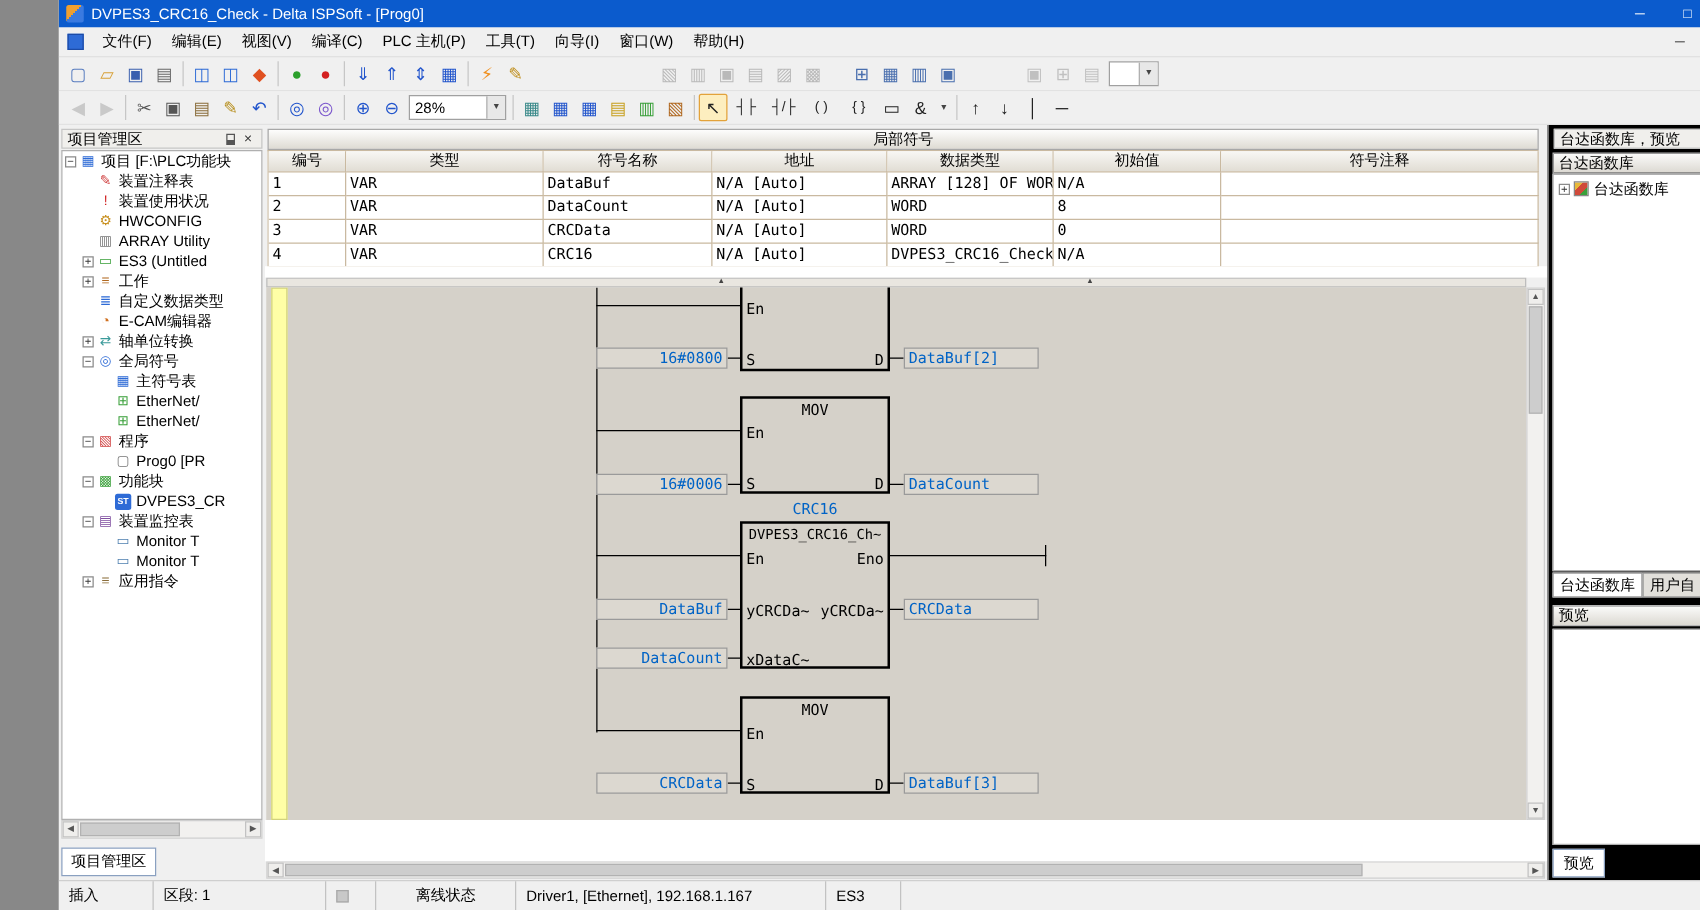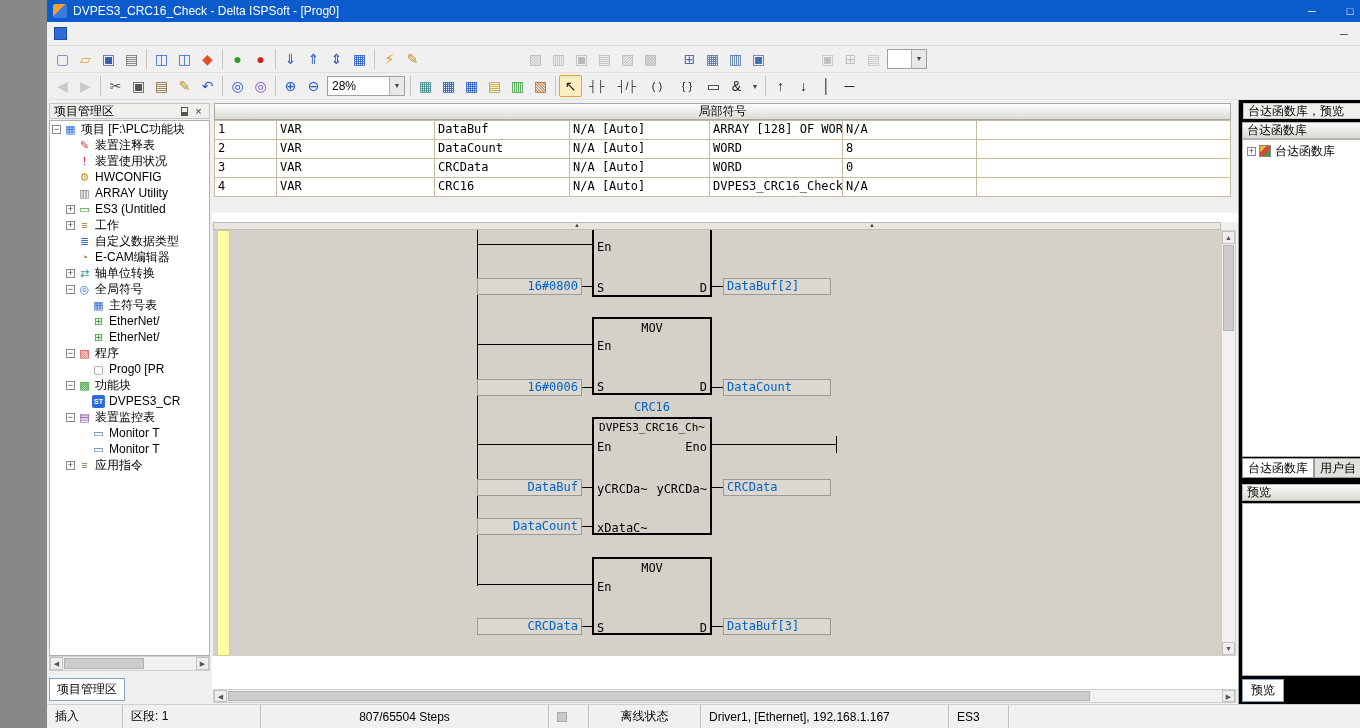--- a/index.html
+++ b/index.html
@@ -115,20 +115,31 @@
     <span class="title-text">DVPES3_CRC16_Check - Delta ISPSoft - [Prog0]</span>
     <span class="win-btns">
       <span class="win-btn">─</span>
       <span class="win-btn">□</span>
       <span class="win-btn close-btn">×</span>
     </span>
   </div>
 
   <div class="menubar">
     <span class="child-icon"></span>
+    <span id="menu-items" style="display:flex;">
+        <span class="menu-item">文件(F)</span>
+        <span class="menu-item">编辑(E)</span>
+        <span class="menu-item">视图(V)</span>
+        <span class="menu-item">编译(C)</span>
+        <span class="menu-item">PLC 主机(P)</span>
+        <span class="menu-item">工具(T)</span>
+        <span class="menu-item">向导(I)</span>
+        <span class="menu-item">窗口(W)</span>
+        <span class="menu-item">帮助(H)</span>
+      </span>
     <span class="mdi-btns">
       <span class="mdi-btn">─</span>
       <span class="mdi-btn">□</span>
       <span class="mdi-btn">×</span>
     </span>
   </div>
 
   <div class="toolbar tb1" id="toolbar-row1">
       <span class="tb-icon" style="color: rgb(90, 126, 192);">▢</span>
       <span class="tb-icon" style="color: rgb(216, 162, 58);">▱</span>
@@ -334,20 +345,29 @@
     <span class="sb-btn" style="left:0;top:0;width:13px;height:13px;line-height:12px;">◀</span>
     <span class="sb-thumb" style="left:14px;top:1px;width:80px;height:11px;"></span>
     <span class="sb-btn" style="right:0;top:0;width:13px;height:13px;line-height:12px;">▶</span>
   </div>
 
   <div class="dock-tab" style="left:2px;top:678px;width:76px;height:23px;line-height:21px;">项目管理区</div>
 
   <div class="st-title">局部符号</div>
 
   <div class="st">
+    <div class="st-head" id="st-head">
+        <div class="st-cell h c0">编号</div>
+        <div class="st-cell h c1">类型</div>
+        <div class="st-cell h c2">符号名称</div>
+        <div class="st-cell h c3">地址</div>
+        <div class="st-cell h c4">数据类型</div>
+        <div class="st-cell h c5">初始值</div>
+        <div class="st-cell h c6">符号注释</div>
+      </div>
     <div id="st-body">
         <div class="st-row">
           <div class="st-cell c0">1</div>
           <div class="st-cell c1">VAR</div>
           <div class="st-cell c2">DataBuf</div>
           <div class="st-cell c3">N/A [Auto]</div>
           <div class="st-cell c4">ARRAY [128] OF WORD</div>
           <div class="st-cell c5">N/A</div>
           <div class="st-cell c6"></div>
         </div>
@@ -495,21 +515,20 @@
     </div>
 
     <div class="whitebox" style="left:3px;top:403px;width:162px;height:173px;"></div>
 
     <div class="dock-tab" style="left:3px;top:579px;width:42px;height:23px;line-height:21px;">预览</div>
   </div>
 
   <div class="statusbar">
     <span class="sb-cell" style="width:76px;">插入</span>
     <span class="sb-cell" style="width:138px;">区段: 1</span>
-    <span class="sb-cell" style="width:288px;justify-content:center;">807/65504 Steps</span>
     <span class="sb-cell" style="width:40px;">
         <span class="mini-box"></span>
       </span>
     <span class="sb-cell" style="width:112px;justify-content:center;">离线状态</span>
     <span class="sb-cell" style="width:248px;">Driver1, [Ethernet], 192.168.1.167</span>
     <span class="sb-cell" style="width:60px;">ES3</span>
     <span class="sb-cell" style="flex:1;border-right:none;"></span>
   </div>
 
 </div>

